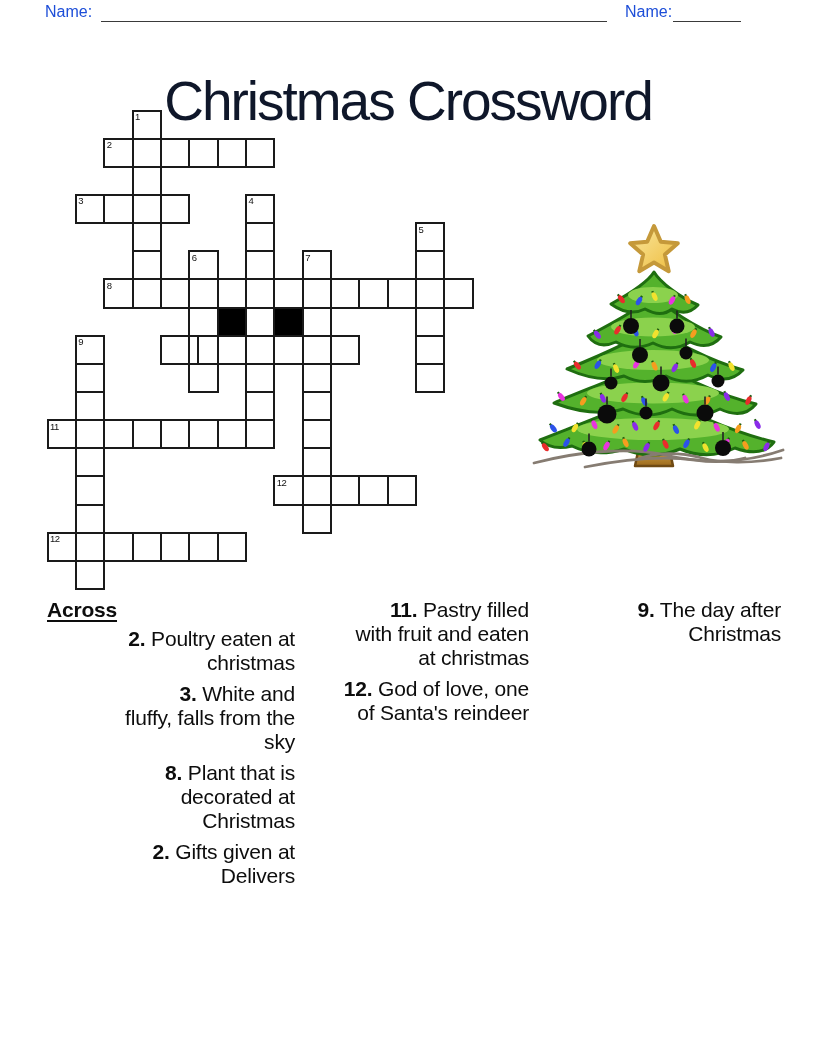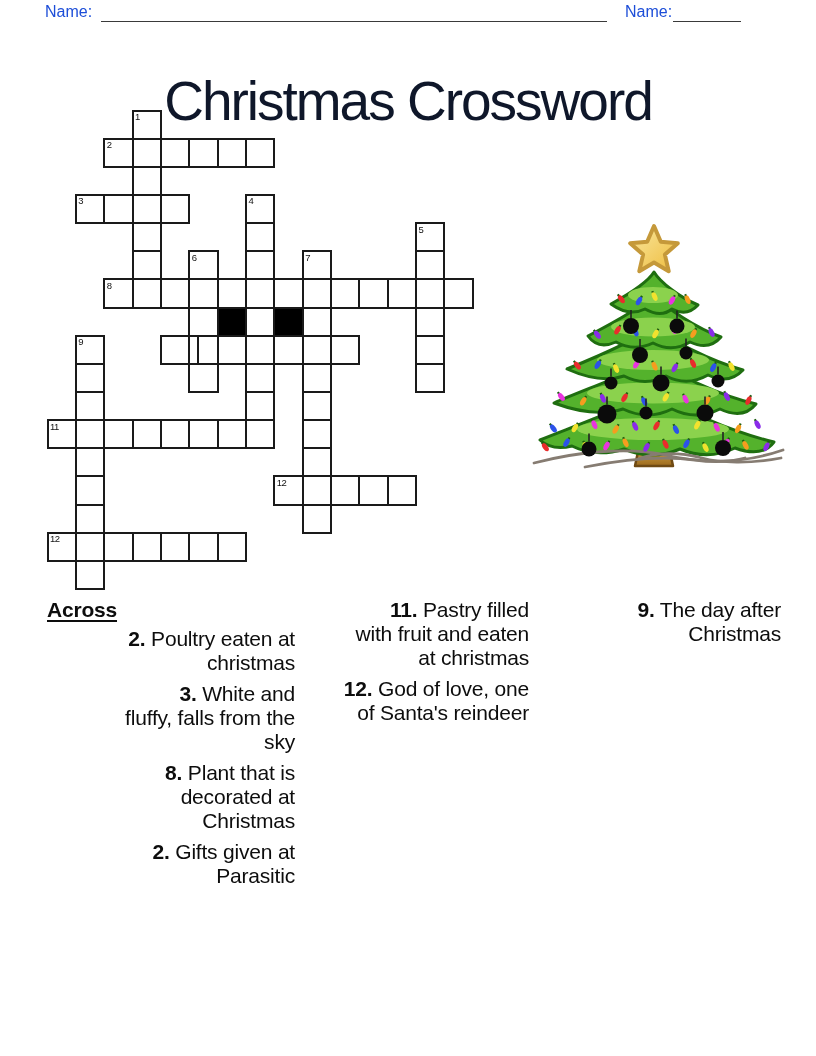--- a/index.html
+++ b/index.html
@@ -456,21 +456,21 @@
       <div class="clue-header">Across</div>
       <div class="clue"><span class="cnum">2.</span><span class="ctext"> Poultry eaten at
 christmas</span></div>
       <div class="clue"><span class="cnum">3.</span><span class="ctext"> White and
 fluffy, falls from the
 sky</span></div>
       <div class="clue"><span class="cnum">8.</span><span class="ctext"> Plant that is
 decorated at
 Christmas</span></div>
       <div class="clue"><span class="cnum">2.</span><span class="ctext"> Gifts given at
-Parasitic</span></div>
+Delivers</span></div>
     </div>
   <div class="clue-col clue-col-2">
       <div class="clue"><span class="cnum">11.</span><span class="ctext"> Pastry filled
 with fruit and eaten
 at christmas</span></div>
       <div class="clue"><span class="cnum">12.</span><span class="ctext"> God of love, one
 of Santa's reindeer</span></div>
     </div>
   <div class="clue-col clue-col-3">
       <div class="clue"><span class="cnum">9.</span><span class="ctext"> The day after

